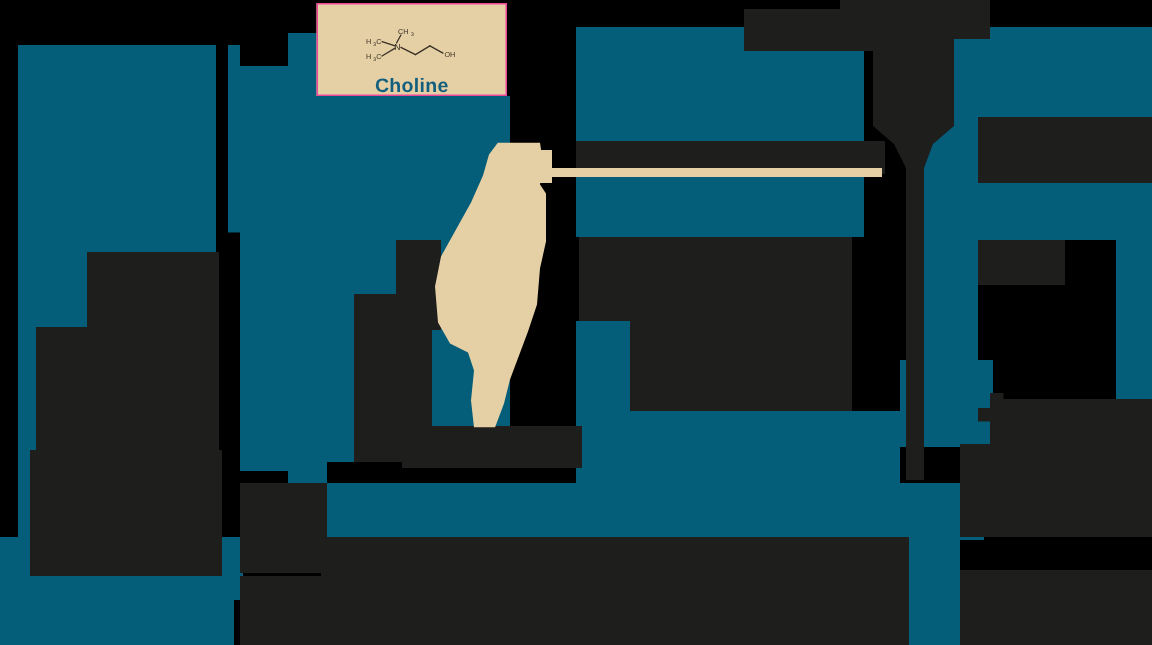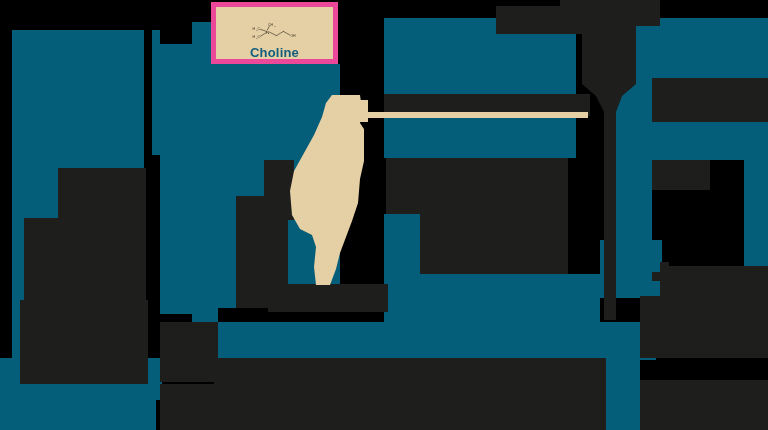--- a/index.html
+++ b/index.html
@@ -25,21 +25,21 @@
   .tan   { background: #E5CFA4; }
 
   
   #choline-card {
     position: absolute;
     left: 211px;
     top: 2px;
     width: 127px;
     height: 62px;
     background: #E5CFA4;
-    border: 5px solid #ec4899;
+    border: 1px solid #ec4899;
     box-sizing: border-box;
     z-index: 40;
     display: flex;
     flex-direction: column;
     align-items: center;
     justify-content: flex-start;
     padding-top: 16px;
   }
   #choline-structure {
     width: 86px;

